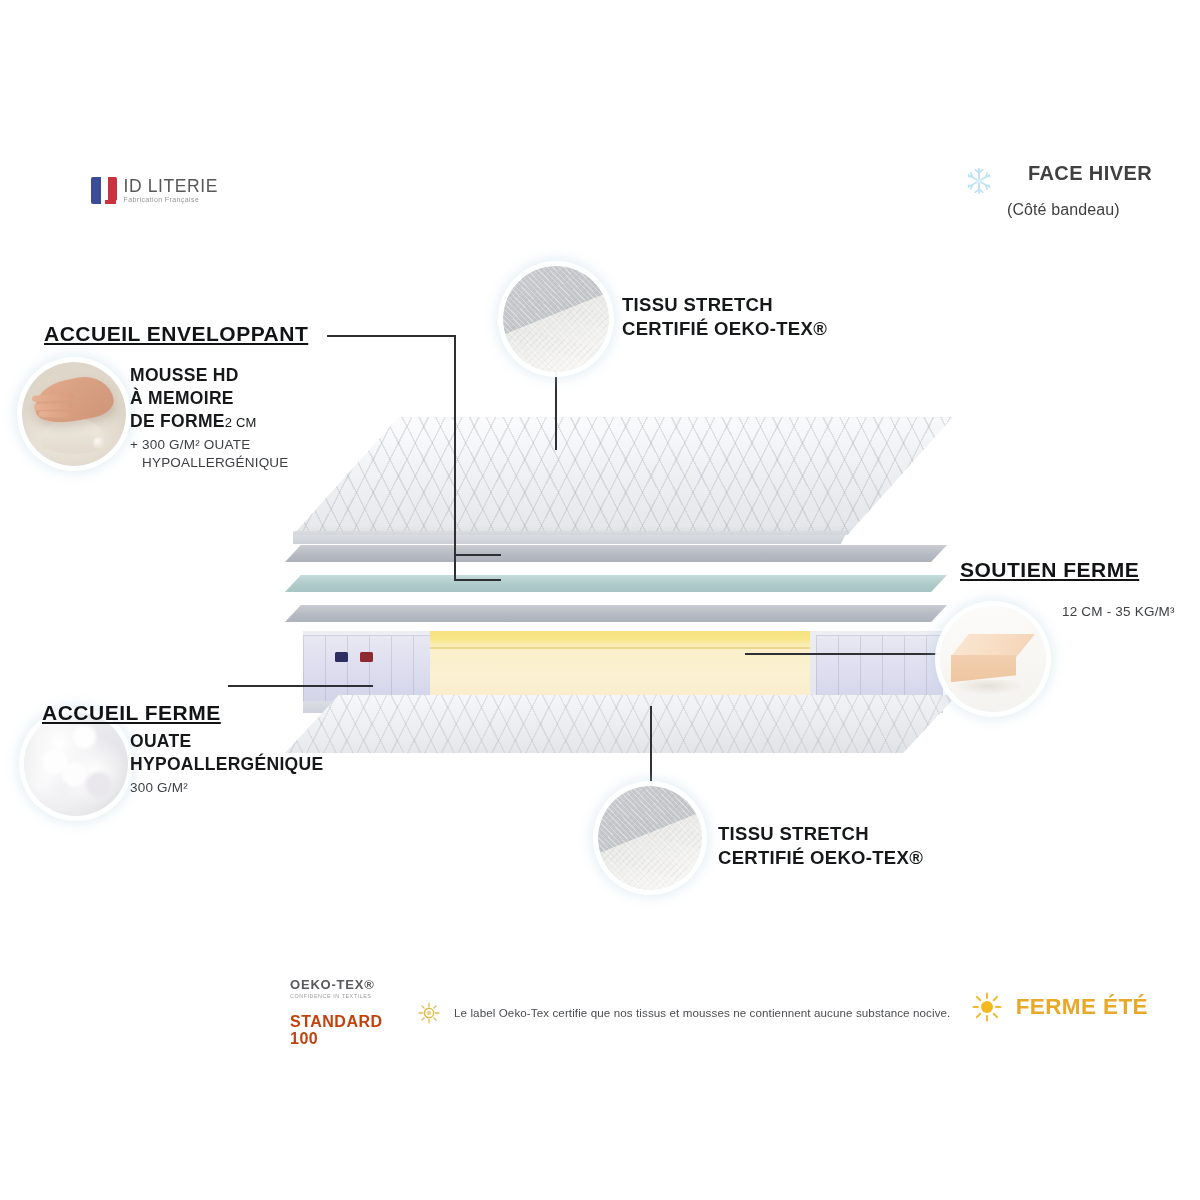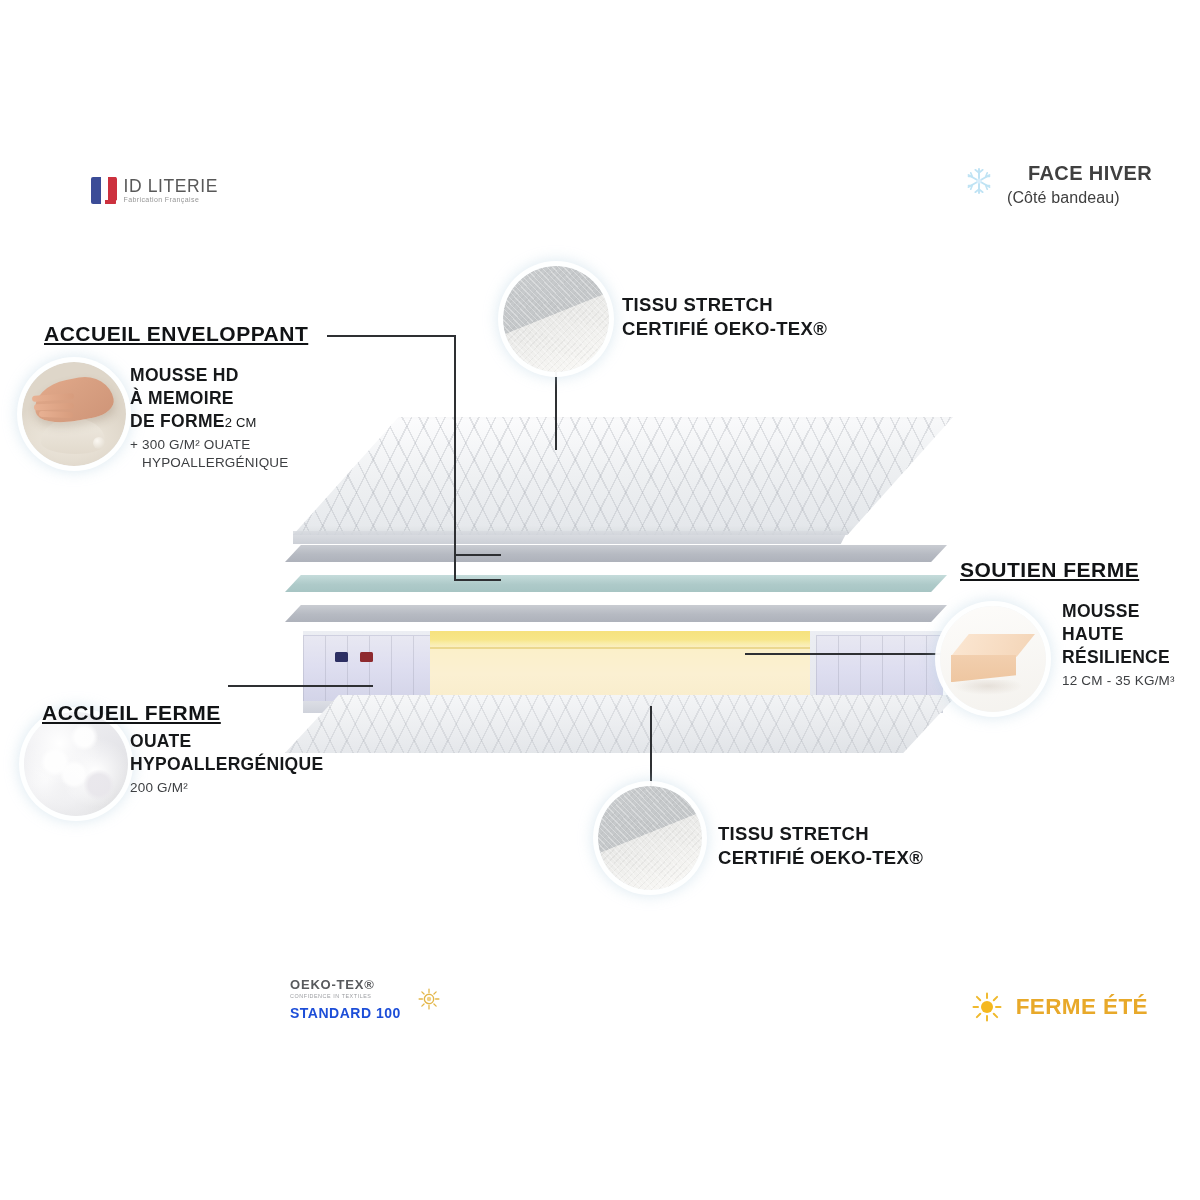--- a/index.html
+++ b/index.html
@@ -57,21 +57,21 @@
     display: flex; align-items: flex-start; gap: 13px;
     justify-content: flex-end;
   }
   #snowflake-icon { width: 30px; height: 30px; margin-top: 4px; flex: none; }
   #face-hiver .fh-text { text-align: left; }
   #face-hiver .fh-title {
     font-size: 20px; font-weight: bold; color: #404040;
     letter-spacing: .4px; line-height: 1.1; margin-left: 21px;
   }
   #face-hiver .fh-sub {
-    font-size: 16px; color: #3f3f3f; margin-top: 5px; letter-spacing: .1px;
+    font-size: 16px; color: #3f3f3f; margin-top: 17px; letter-spacing: .1px;
   }
 
   
   #face-ete {
     right: 52px; top: 992px;
     display: flex; align-items: center; gap: 14px;
   }
   #sun-icon { width: 30px; height: 30px; flex: none; }
   #face-ete .fe-title {
     font-size: 22.5px; font-weight: bold; color: #e8a92a;
@@ -288,22 +288,22 @@
   }
   #oeko-badge { width: 118px; position: relative; }
   #oeko-badge .ob-1 {
     font-size: 13px; letter-spacing: .8px; color: #585a5d; font-weight: bold;
     line-height: 1.06;
   }
   #oeko-badge .ob-2 {
     font-size: 5.4px; letter-spacing: .55px; color: #9a9ca0; margin-top: 1px;
   }
   #oeko-badge .ob-3 {
-    font-size: 14px; font-weight: bold; color: #1d4ed8; letter-spacing: .5px;
-    margin-top: 7px; line-height: 1.06;
+    font-size: 16px; font-weight: bold; color: #c2410c; letter-spacing: .5px;
+    margin-top: 15px; line-height: 1.06;
   }
   #oeko-sun { width: 22px; height: 22px; margin-left: -4px; flex: none; }
   #oeko-caption {
     font-size: 11.6px; color: #4a4c4f; letter-spacing: .1px; white-space: nowrap;
   }
 </style>
 </head>
 <body>
 
 <div class="stage">
@@ -450,36 +450,31 @@
   <div class="callout-body" id="label-tissu-stretch-top">
     <div class="cb-strong two-line" style="font-size:18.5px;">
       <div>TISSU STRETCH</div>
       <div>CERTIFIÉ OEKO-TEX®</div>
     </div>
   </div>
 
   <div class="callout-head" id="label-soutien-ferme">SOUTIEN FERME</div>
 
   <div class="callout-body" id="text-hr-foam">
-    <div class="cb-strong two-line">
-      <div>MOUSSE</div>
-      <div>HAUTE</div>
-      <div>RÉSILIENCE</div>
-    </div>
     <div class="cb-light">12 CM - 35 KG/M³</div>
   </div>
 
   <div class="callout-head" id="label-accueil-ferme">ACCUEIL FERME</div>
 
   <div class="callout-body" id="text-wadding">
     <div class="cb-strong two-line">
       <div>OUATE</div>
       <div>HYPOALLERGÉNIQUE</div>
     </div>
-    <div class="cb-light">200 G/M²</div>
+    <div class="cb-light">300 G/M²</div>
   </div>
 
   <div class="callout-body" id="label-tissu-stretch-bottom">
     <div class="cb-strong two-line" style="font-size:18.5px;">
       <div>TISSU STRETCH</div>
       <div>CERTIFIÉ OEKO-TEX®</div>
     </div>
   </div>
 
   <div class="abs" id="oeko-footer">
@@ -495,20 +490,21 @@
         <line x1="2" y1="20" x2="8" y2="20"></line> 
           <line x1="32" y1="20" x2="38" y2="20"></line>
         <line x1="7" y1="7" x2="11" y2="11"></line> 
           <line x1="29" y1="29" x2="33" y2="33"></line>
         <line x1="7" y1="33" x2="11" y2="29"></line> 
           <line x1="29" y1="11" x2="33" y2="7"></line>
       </g>
       <circle cx="20" cy="20" r="8.5" fill="none" stroke="#e3b648" stroke-width="2.6"></circle>
       <circle cx="20" cy="20" r="4" fill="#f0d084"></circle>
     </svg>
+    <div id="oeko-caption">Le label Oeko-Tex certifie que nos tissus et mousses ne contiennent aucune substance nocive.</div>
   </div>
 
   <div class="abs" id="face-ete">
     <svg id="sun-icon" viewBox="0 0 40 40">
       <g stroke="#f0b92c" stroke-width="2.6" stroke-linecap="round">
         <line x1="20" y1="2" x2="20" y2="8"></line>  
           <line x1="20" y1="32" x2="20" y2="38"></line>
         <line x1="2" y1="20" x2="8" y2="20"></line> 
           <line x1="32" y1="20" x2="38" y2="20"></line>
         <line x1="6.5" y1="6.5" x2="11" y2="11"></line> 

